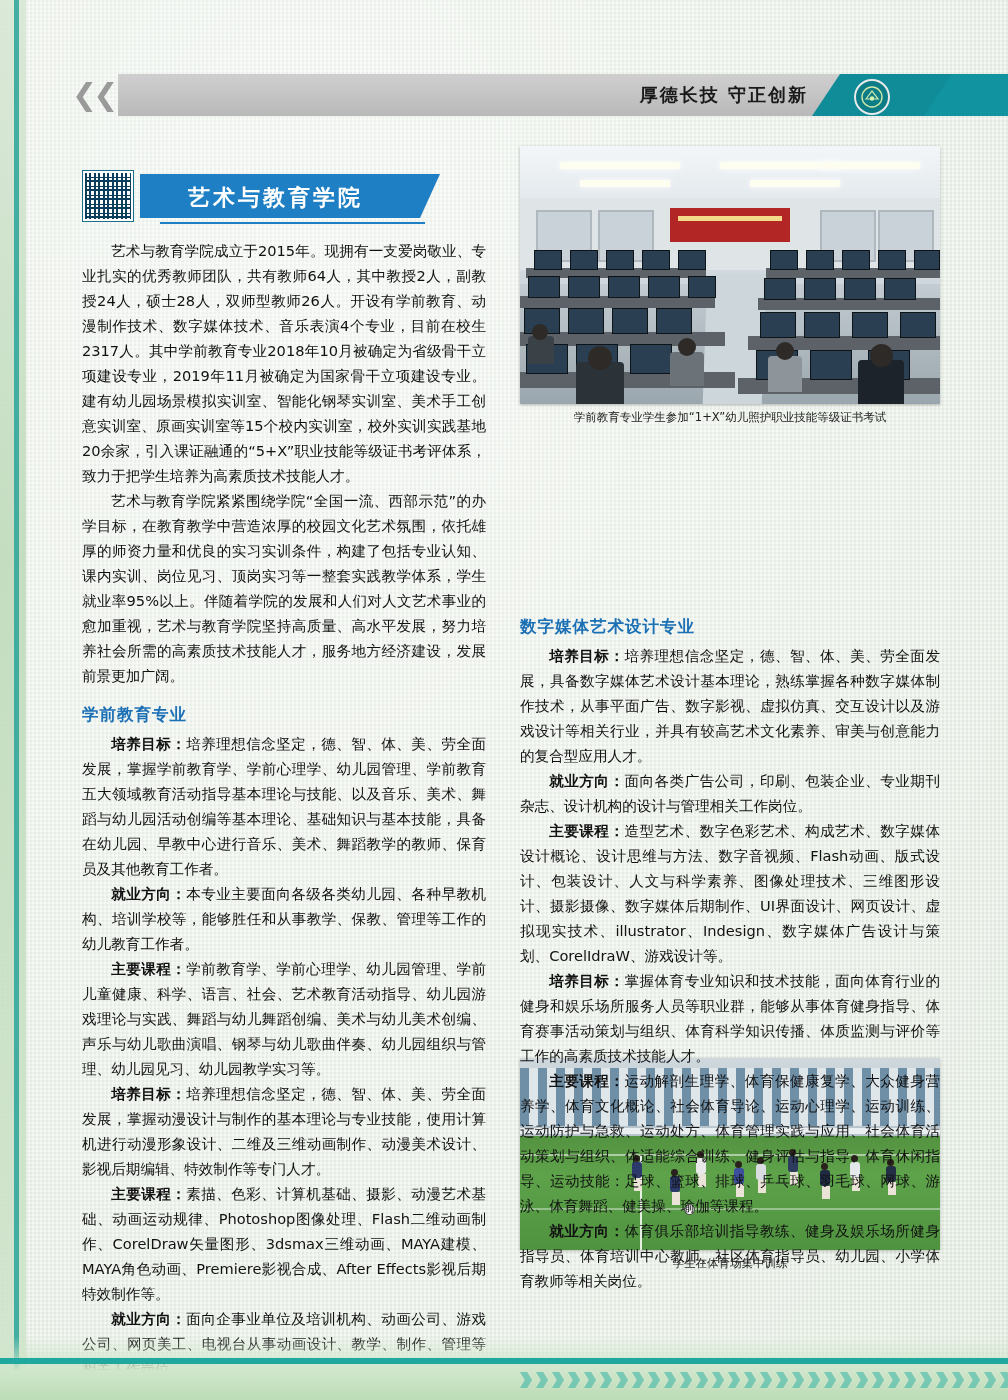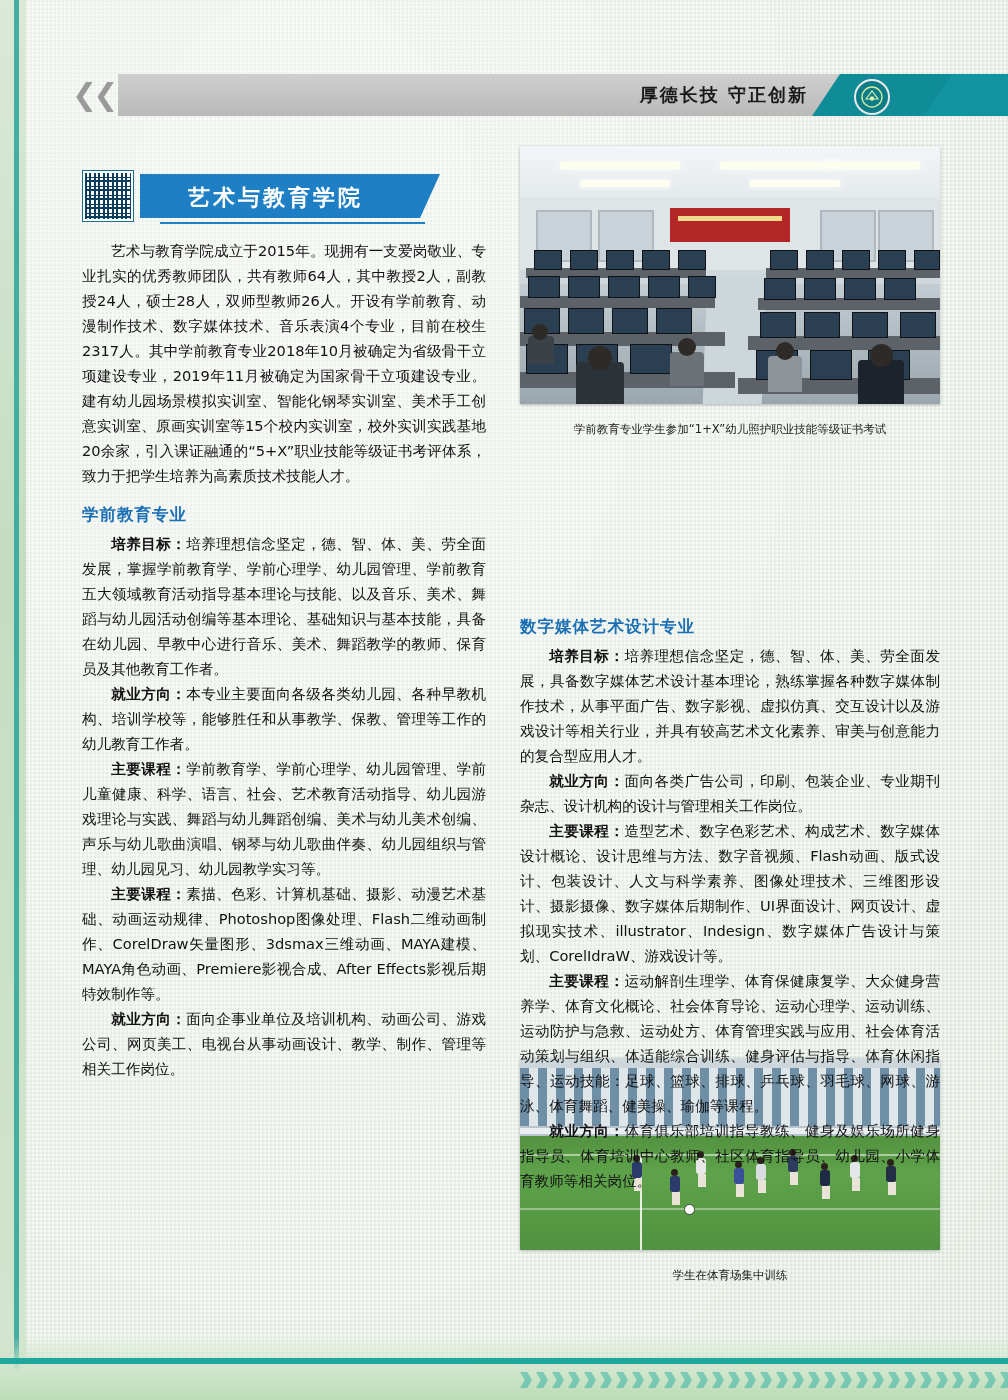--- a/index.html
+++ b/index.html
@@ -114,21 +114,21 @@
     text-indent:0;letter-spacing:1px;
   }
   .lbl{font-weight:bold;}
   
   .photo{
     position:absolute;background:#243;overflow:hidden;
     box-shadow:0 1px 3px rgba(0,0,0,.25);
   }
   #photo1{left:520px;top:146px;width:420px;height:258px;}
   #photo2{left:520px;top:1058px;width:420px;height:192px;}
-  .cap-wrap{position:absolute;font-size:11.5px;color:#222;text-align:center;width:420px;left:520px;margin-top:12px;}
+  .cap-wrap{position:absolute;font-size:11.5px;color:#222;text-align:center;width:420px;left:520px;}
   
   .lab{position:absolute;inset:0;background:linear-gradient(180deg,#e8eef2 0%,#d5dde3 40%,#b9c3c9 100%);}
   .lab .ceil{position:absolute;left:0;top:0;width:100%;height:58px;background:linear-gradient(180deg,#f3f6f8,#e2e8ec);}
   .lab .ceil i{position:absolute;top:16px;height:7px;background:#fdfdf0;box-shadow:0 0 6px #fff;}
   .lab .backwall{position:absolute;left:0;top:52px;width:100%;height:72px;background:#dfe4e7;}
   .lab .banner{position:absolute;left:150px;top:62px;width:120px;height:34px;background:#b32626;}
   .lab .banner:after{content:"";position:absolute;left:8px;top:8px;width:104px;height:5px;background:#f3d98a;}
   .lab .win{position:absolute;top:64px;width:52px;height:48px;background:#c8d2d8;border:2px solid #aeb8be;}
   .lab .floor{position:absolute;left:0;bottom:0;width:100%;height:120px;background:linear-gradient(180deg,#c3ccd2,#9aa6ad);}
   .lab .aisle{position:absolute;left:44%;bottom:0;width:14%;height:130px;background:#cdd6db;transform:skewX(-2deg);}
@@ -319,40 +319,43 @@
         <div class="l" style="left:6px;top:16px"></div>
         <div class="h" style="left:1px;top:-7px"></div>
       </div>
     <div class="ball" style="left:164px;top:146px"></div>
   </div>
 </div>
 <div class="cap-wrap" style="top:1256px">学生在体育场集中训练</div>
 
 <div class="col left">
   <p>艺术与教育学院成立于2015年。现拥有一支爱岗敬业、专业扎实的优秀教师团队，共有教师64人，其中教授2人，副教授24人，硕士28人，双师型教师26人。开设有学前教育、动漫制作技术、数字媒体技术、音乐表演4个专业，目前在校生2317人。其中学前教育专业2018年10月被确定为省级骨干立项建设专业，2019年11月被确定为国家骨干立项建设专业。建有幼儿园场景模拟实训室、智能化钢琴实训室、美术手工创意实训室、原画实训室等15个校内实训室，校外实训实践基地20余家，引入课证融通的“5+X”职业技能等级证书考评体系，致力于把学生培养为高素质技术技能人才。</p>
+  <p>艺术与教育学院紧紧围绕学院“全国一流、西部示范”的办学目标，在教育教学中营造浓厚的校园文化艺术氛围，依托雄厚的师资力量和优良的实习实训条件，构建了包括专业认知、课内实训、岗位见习、顶岗实习等一整套实践教学体系，学生就业率95%以上。伴随着学院的发展和人们对人文艺术事业的愈加重视，艺术与教育学院坚持高质量、高水平发展，努力培养社会所需的高素质技术技能人才，服务地方经济建设，发展前景更加广阔。</p>
 
   <div class="sec-title">
     <span class="u">学前教育专业</span>
   </div>
   <p><span class="lbl">培养目标：</span><span>培养理想信念坚定，德、智、体、美、劳全面发展，掌握学前教育学、学前心理学、幼儿园管理、学前教育五大领域教育活动指导基本理论与技能、以及音乐、美术、舞蹈与幼儿园活动创编等基本理论、基础知识与基本技能，具备在幼儿园、早教中心进行音乐、美术、舞蹈教学的教师、保育员及其他教育工作者。</span></p>
   <p><span class="lbl">就业方向：</span><span>本专业主要面向各级各类幼儿园、各种早教机构、培训学校等，能够胜任和从事教学、保教、管理等工作的幼儿教育工作者。</span></p>
   <p><span class="lbl">主要课程：</span><span>学前教育学、学前心理学、幼儿园管理、学前儿童健康、科学、语言、社会、艺术教育活动指导、幼儿园游戏理论与实践、舞蹈与幼儿舞蹈创编、美术与幼儿美术创编、声乐与幼儿歌曲演唱、钢琴与幼儿歌曲伴奏、幼儿园组织与管理、幼儿园见习、幼儿园教学实习等。</span></p>
 
+  <p><span class="lbl">培养目标：</span><span>培养理想信念坚定，德、智、体、美、劳全面发展，掌握动漫设计与制作的基本理论与专业技能，使用计算机进行动漫形象设计、二维及三维动画制作、动漫美术设计、影视后期编辑、特效制作等专门人才。</span></p>
   <p><span class="lbl">主要课程：</span><span>素描、色彩、计算机基础、摄影、动漫艺术基础、动画运动规律、Photoshop图像处理、Flash二维动画制作、CorelDraw矢量图形、3dsmax三维动画、MAYA建模、MAYA角色动画、Premiere影视合成、After Effects影视后期特效制作等。</span></p>
   <p><span class="lbl">就业方向：</span><span>面向企事业单位及培训机构、动画公司、游戏公司、网页美工、电视台从事动画设计、教学、制作、管理等相关工作岗位。</span></p>
 </div>
 
 <div class="col right">
   <div class="sec-title" style="margin-top:0">
     <span class="u">数字媒体艺术设计专业</span>
   </div>
   <p><span class="lbl">培养目标：</span><span>培养理想信念坚定，德、智、体、美、劳全面发展，具备数字媒体艺术设计基本理论，熟练掌握各种数字媒体制作技术，从事平面广告、数字影视、虚拟仿真、交互设计以及游戏设计等相关行业，并具有较高艺术文化素养、审美与创意能力的复合型应用人才。</span></p>
   <p><span class="lbl">就业方向：</span><span>面向各类广告公司，印刷、包装企业、专业期刊杂志、设计机构的设计与管理相关工作岗位。</span></p>
   <p><span class="lbl">主要课程：</span><span>造型艺术、数字色彩艺术、构成艺术、数字媒体设计概论、设计思维与方法、数字音视频、Flash动画、版式设计、包装设计、人文与科学素养、图像处理技术、三维图形设计、摄影摄像、数字媒体后期制作、UI界面设计、网页设计、虚拟现实技术、illustrator、Indesign、数字媒体广告设计与策划、CorelIdraW、游戏设计等。</span></p>
 
+  <p><span class="lbl">培养目标：</span><span>掌握体育专业知识和技术技能，面向体育行业的健身和娱乐场所服务人员等职业群，能够从事体育健身指导、体育赛事活动策划与组织、体育科学知识传播、体质监测与评价等工作的高素质技术技能人才。</span></p>
   <p><span class="lbl">主要课程：</span><span>运动解剖生理学、体育保健康复学、大众健身营养学、体育文化概论、社会体育导论、运动心理学、运动训练、运动防护与急救、运动处方、体育管理实践与应用、社会体育活动策划与组织、体适能综合训练、健身评估与指导、体育休闲指导、运动技能：足球、篮球、排球、乒乓球、羽毛球、网球、游泳、体育舞蹈、健美操、瑜伽等课程。</span></p>
   <p><span class="lbl">就业方向：</span><span>体育俱乐部培训指导教练、健身及娱乐场所健身指导员、体育培训中心教师、社区体育指导员、幼儿园、小学体育教师等相关岗位。</span></p>
 </div>
 
 <div class="band-bottom"></div>
 <div class="band-bottom-line"></div>
 <div class="chev-row">
     <i style="left: 520px;"></i>
     <i style="left: 536px;"></i>
     <i style="left: 552px;"></i>

